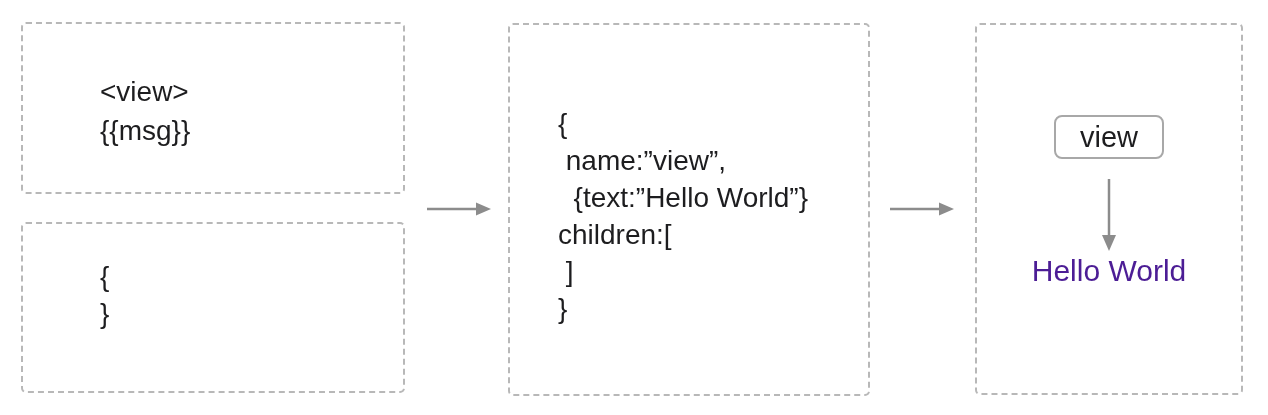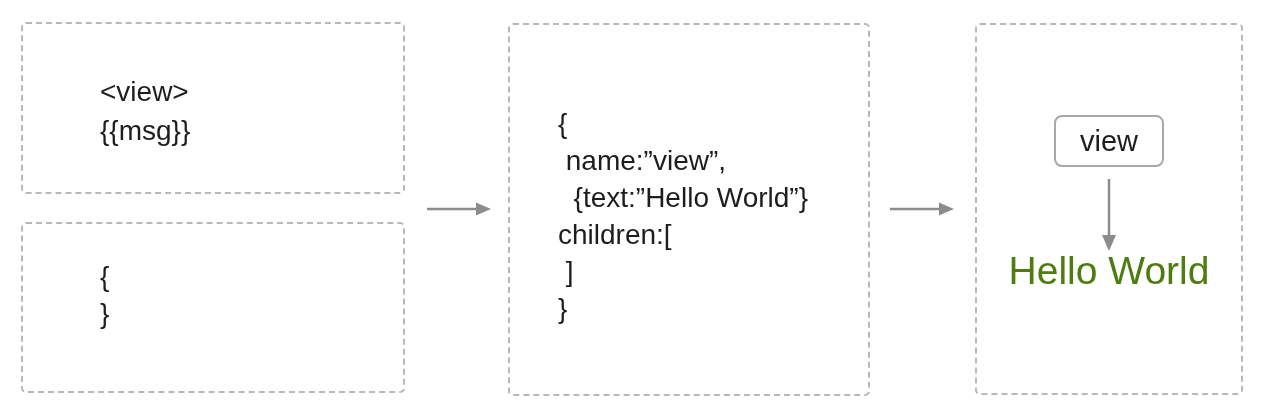--- a/index.html
+++ b/index.html
@@ -42,21 +42,21 @@
   }
   .arrow-h-1 { left: 427px; top: 199px; }
   .arrow-h-2 { left: 890px; top: 199px; }
 
   .view-node {
     position: absolute;
     left: 50%;
     top: 90px;
     transform: translateX(-50%);
     width: 110px;
-    height: 52px;
+    height: 44px;
     box-sizing: border-box;
     border: 2px solid #a8a8a8;
     border-radius: 8px;
     background: #ffffff;
     display: flex;
     align-items: center;
     justify-content: center;
     font-size: 29px;
     color: #1d1d1f;
   }
@@ -67,23 +67,23 @@
     transform: translateX(-50%);
     width: 22px;
     height: 72px;
   }
   .hello-text {
     position: absolute;
     left: 0;
     top: 228px;
     width: 100%;
     text-align: center;
-    font-size: 39px;
+    font-size: 30px;
     line-height: 36px;
-    color: #4d7c0f;
+    color: #4c1d95;
   }
 </style>
 </head>
 <body>
 
 <div class="canvas">
 
   <div class="panel panel-template">
     <div class="code">
       <div class="line">&lt;view&gt;</div>

